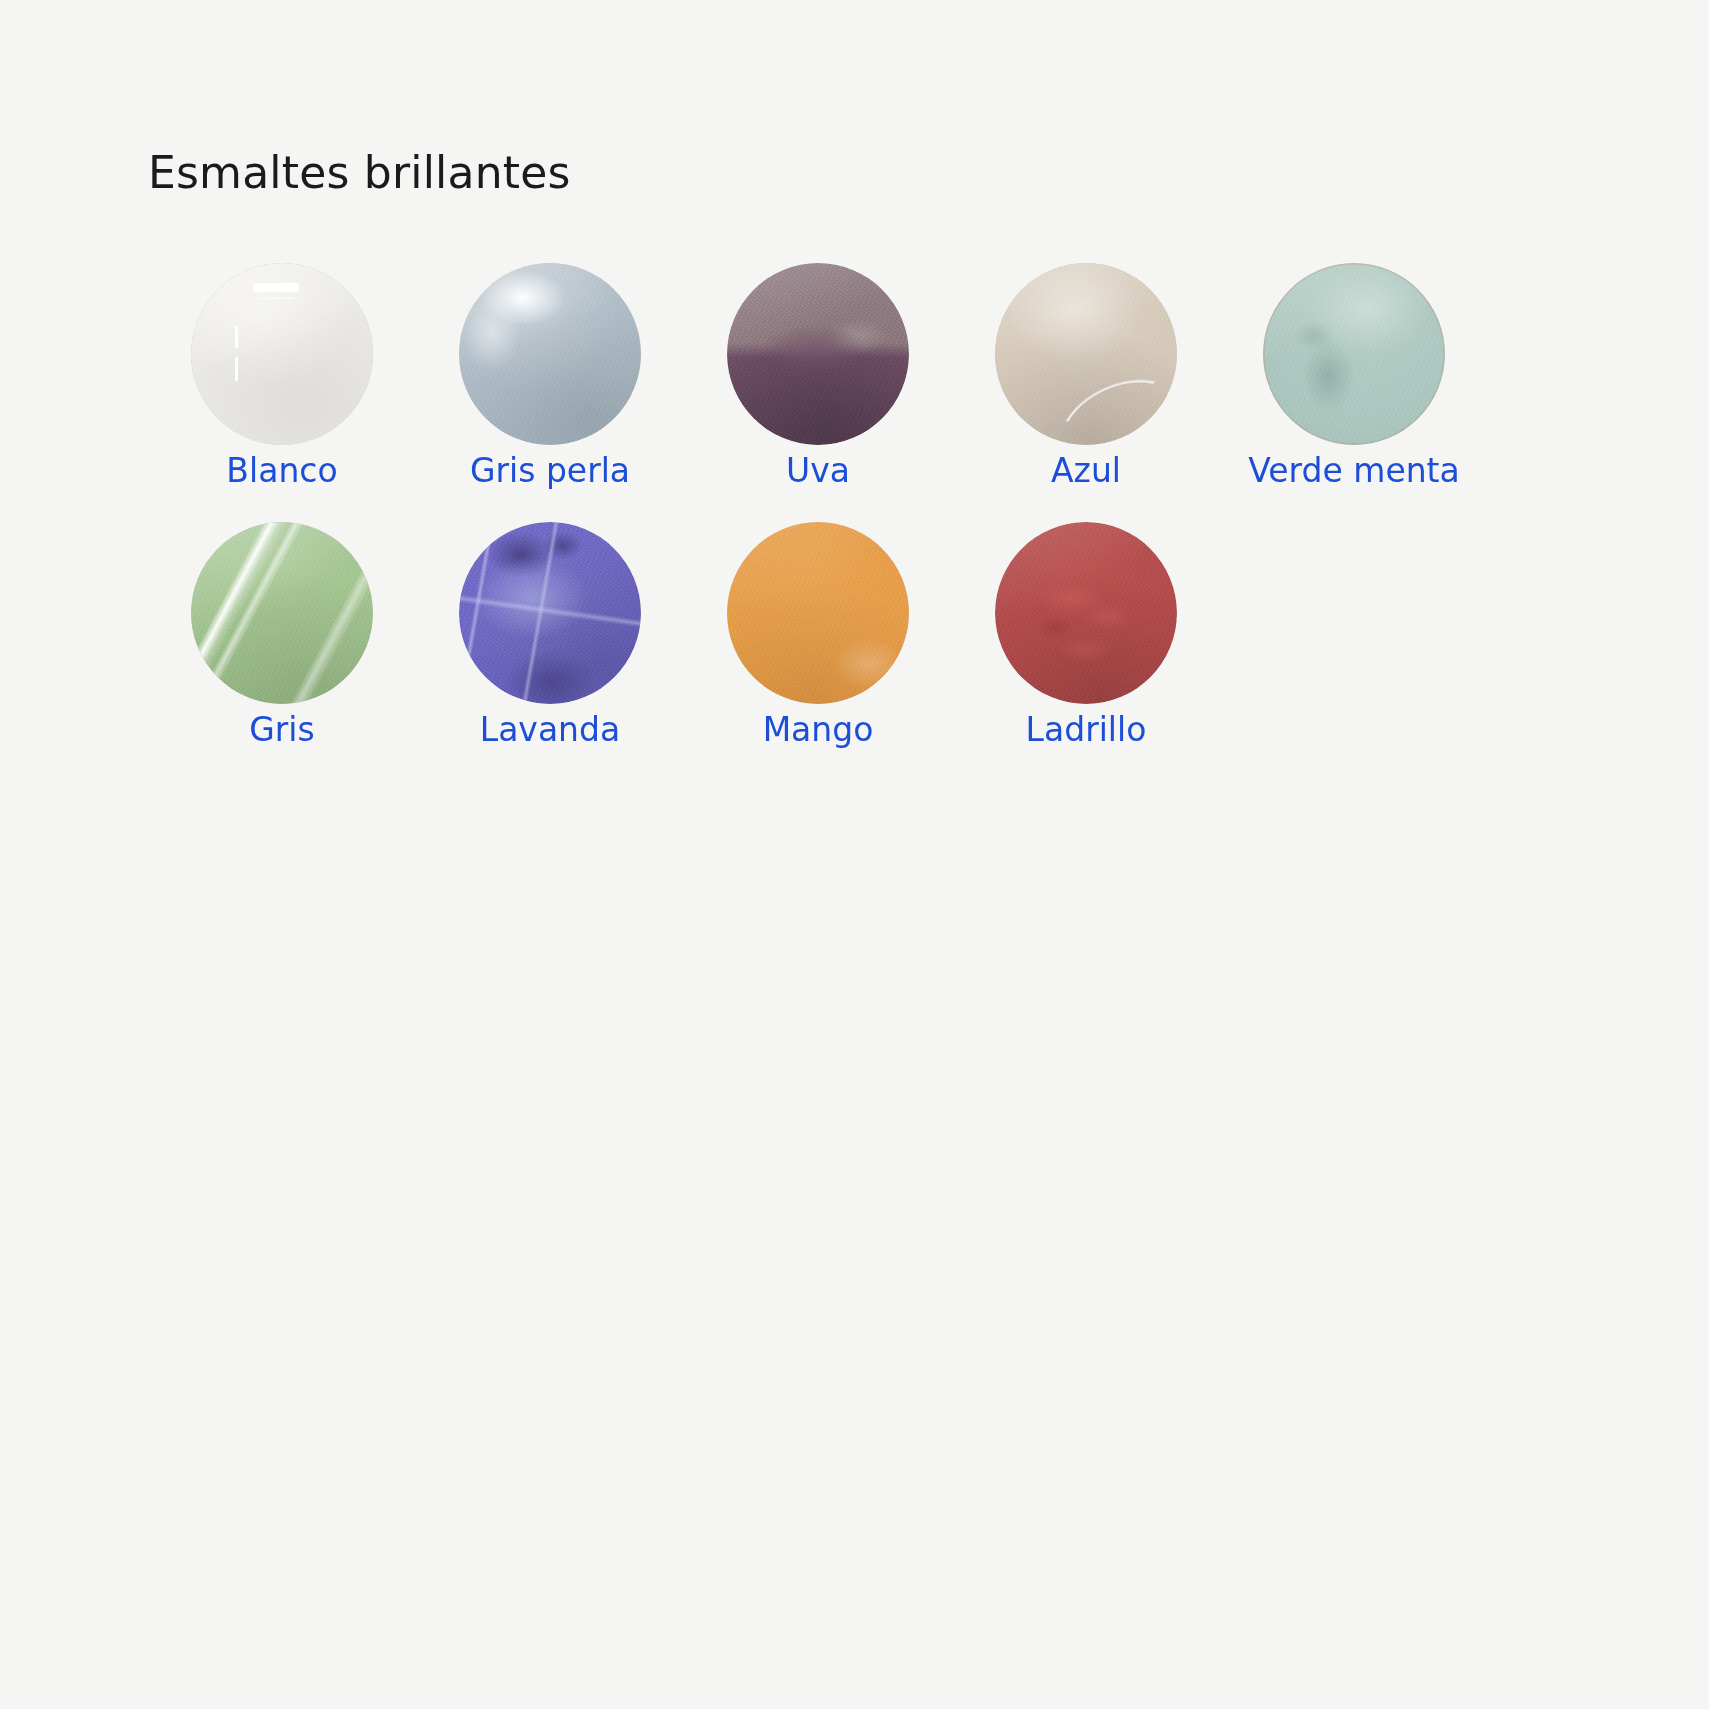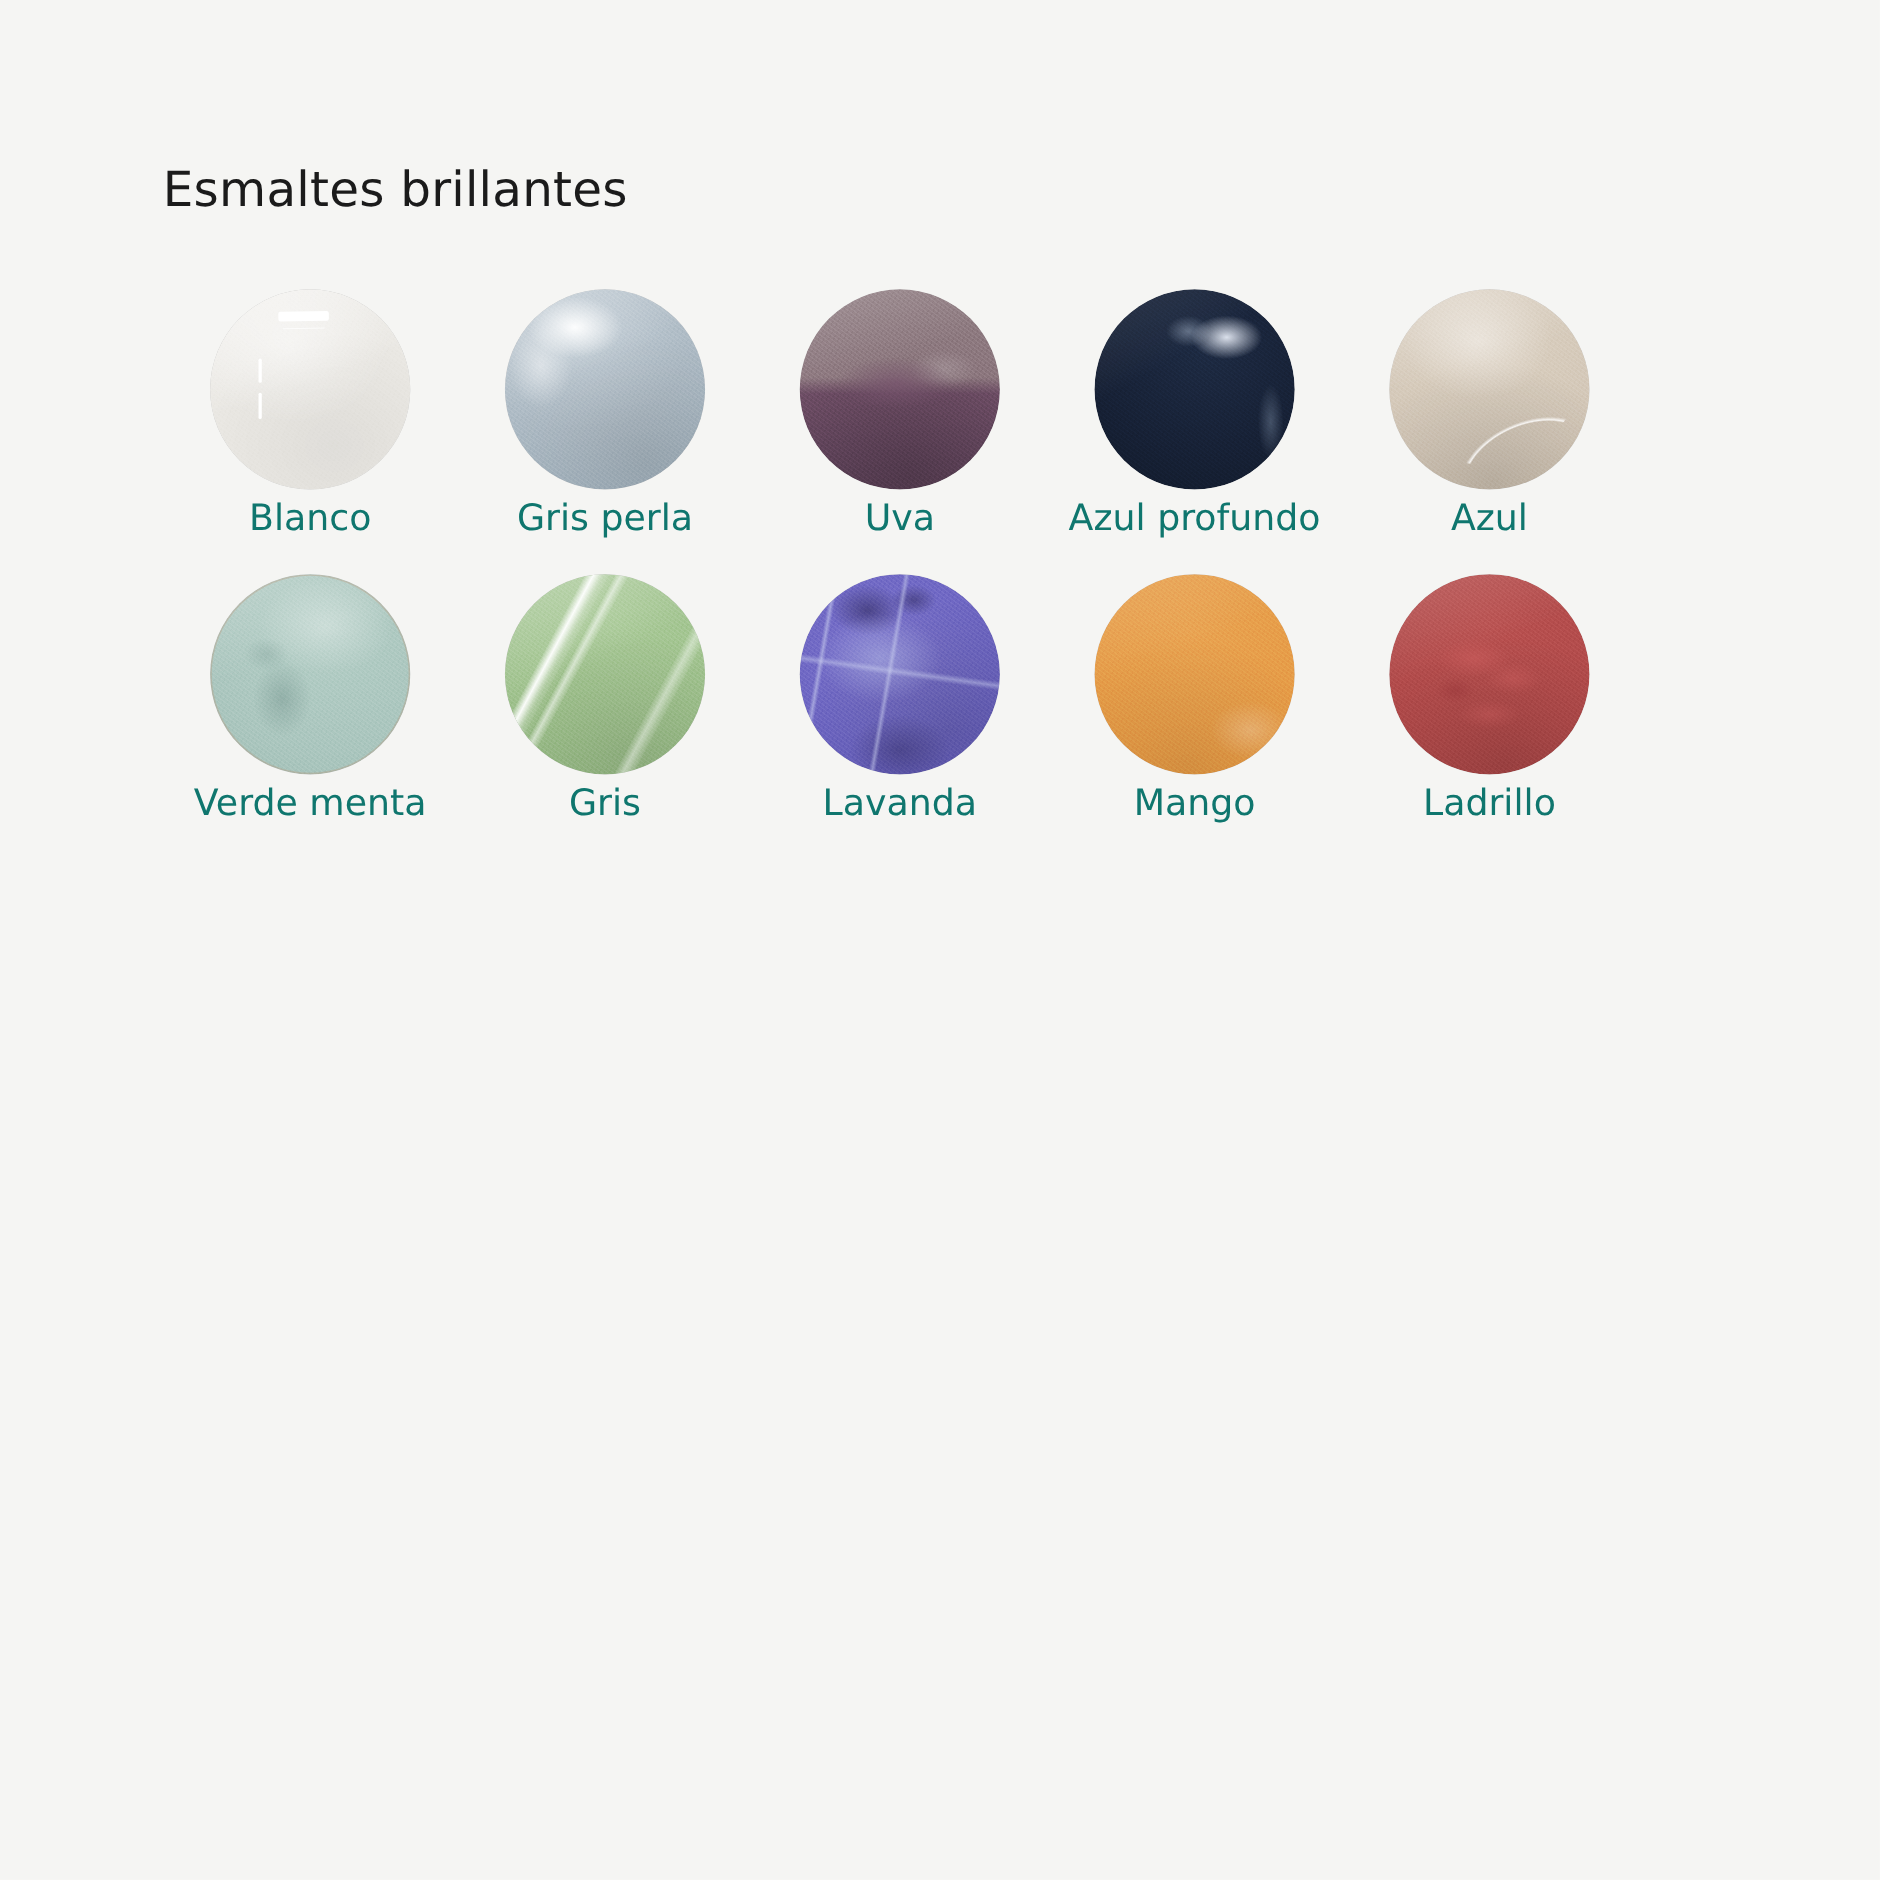--- a/index.html
+++ b/index.html
@@ -76,21 +76,21 @@
   }
   .swatch-disc .sheen {
     position: absolute;
     inset: 0;
     border-radius: 50%;
     pointer-events: none;
   }
   .swatch-label {
     font-size: 33px;
     font-weight: 400;
-    color: #0f766e;
+    color: #1d4ed8;
     line-height: 1.2;
     text-align: right;
     margin-top: 4px;
     white-space: nowrap;
   }
 
   
 
   
   .gl-blanco .sheen {
@@ -281,30 +281,20 @@
       <div class="swatch-disc-wrap">
         <div class="swatch-disc gl-uva">
           <div class="base"></div>
           <div class="grain"></div>
           <div class="sheen"></div>
         </div>
       </div>
       <div class="swatch-label">Uva</div>
     </div>
 
-    <div class="swatch-cell">
-      <div class="swatch-disc-wrap">
-        <div class="swatch-disc gl-azulprofundo">
-          <div class="base" style="background:radial-gradient(ellipse 120% 110% at 55% 30%, #1d2a42 0%, #162034 50%, #0e1626 100%)"></div>
-          <div class="grain"></div>
-          <div class="sheen"></div>
-        </div>
-      </div>
-      <div class="swatch-label">Azul profundo</div>
-    </div>
 
     <div class="swatch-cell">
       <div class="swatch-disc-wrap">
         <div class="swatch-disc gl-arena">
           <div class="base" style="background:radial-gradient(ellipse 120% 110% at 45% 25%, #dbd0c1 0%, #d3c7b7 55%, #c6b9a8 100%)"></div>
           <div class="grain"></div>
           <div class="sheen"></div>
         </div>
       </div>
       <div class="swatch-label">Azul</div>

